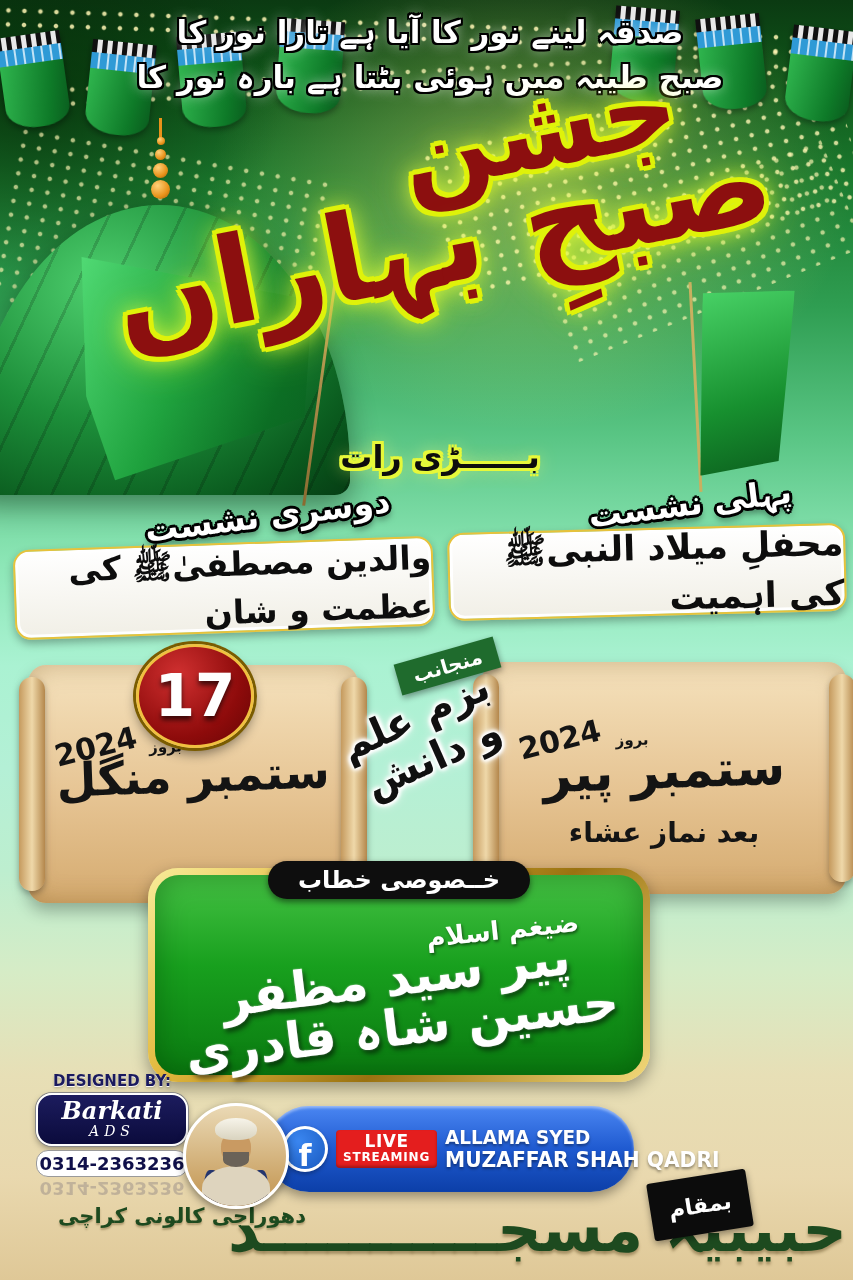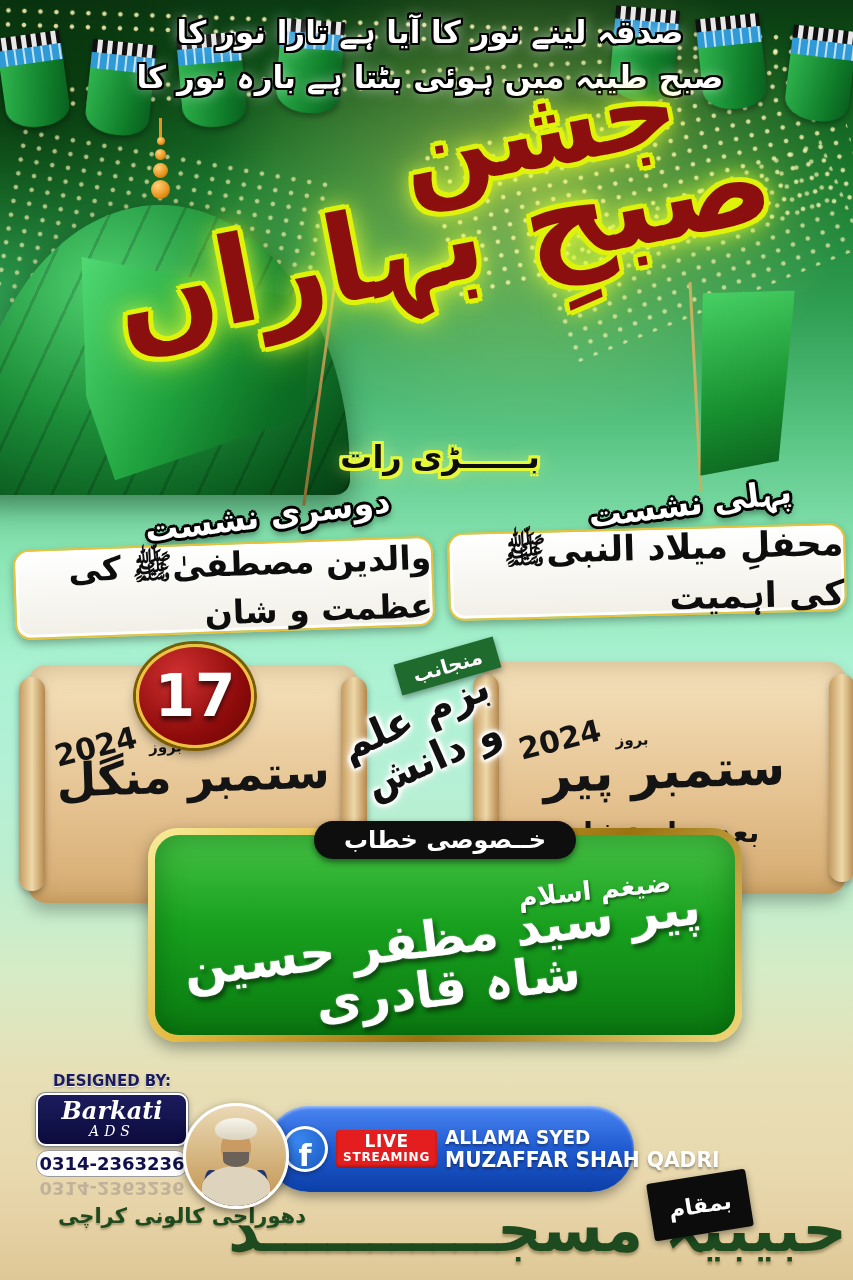--- a/index.html
+++ b/index.html
@@ -118,41 +118,41 @@
 
   
   .org-label{left:396px;top:650px;z-index:4;direction:rtl;background:#1f6b2d;color:#fff;
     padding:4px 16px;font-size:20px;font-weight:800;transform:rotate(-16deg);
     box-shadow:0 3px 6px rgba(0,0,0,.4);}
   .org-name{left:336px;top:692px;width:176px;z-index:4;direction:rtl;text-align:center;
     transform:rotate(-24deg);font-size:40px;font-weight:800;color:#101010;line-height:1.12;
     text-shadow:0 0 6px #fff,0 0 12px #fff,-2px 0 4px #fff,2px 0 4px #fff,0 2px 4px #fff,0 -2px 4px #fff;}
 
   
-  .banner-gold{left:148px;top:828px;width:594px;height:214px;z-index:4;border-radius:30px;padding:7px;
+  .banner-gold{left:148px;top:868px;width:502px;height:214px;z-index:4;border-radius:30px;padding:7px;
     background:linear-gradient(135deg,#f8ec9a,#e3b93e 30%,#9a7210 60%,#f3d97a);
     box-shadow:0 6px 16px rgba(0,0,0,.35);}
   .banner-green{position:relative;width:100%;height:100%;border-radius:24px;
     background:linear-gradient(180deg,#45c244,#18a01e 45%,#0a7a10);
     box-shadow:inset 0 0 30px rgba(0,60,0,.4);}
   .lozenge{position:absolute;top:-14px;left:50%;transform:translateX(-50%);direction:rtl;
     background:#0e0e0e;border-radius:20px;padding:5px 30px;color:#fff;
     font-size:24px;font-weight:800;white-space:nowrap;box-shadow:0 3px 6px rgba(0,0,0,.5);}
   .zaigham{position:absolute;right:64px;top:40px;direction:rtl;color:#fff;
     font-size:26px;font-weight:800;transform:rotate(-6deg);text-shadow:1px 2px 3px rgba(0,0,0,.5);}
   .speaker-name{position:absolute;left:8px;right:8px;top:78px;direction:rtl;text-align:center;
     font-size:50px;font-weight:800;color:#fff;transform:rotate(-7deg);line-height:1;
     text-shadow:2px 4px 5px rgba(0,0,0,.55),0 0 2px rgba(255,255,255,.6);}
 
   
   .dby{left:36px;top:1072px;width:152px;z-index:5;text-align:center;}
   .d-head{font-size:15px;font-weight:800;color:#1a1a5e;
     text-shadow:0 1px 0 rgba(255,255,255,.9),0 2px 3px rgba(0,0,0,.25);}
   .d-box{margin-top:3px;background:linear-gradient(#1c1c5e,#0b0b3c);border:2px solid #fff;
-    border-radius:10px;padding:3px 6px 5px;box-shadow:0 0 0 1px #8a8a8a,0 3px 6px rgba(0,0,0,.35);}
+    border-radius:16px;padding:3px 6px 5px;box-shadow:0 0 0 1px #8a8a8a,0 3px 6px rgba(0,0,0,.35);}
   .d-name{font-family:"DejaVu Serif",serif;font-style:italic;font-weight:bold;font-size:24px;color:#fff;line-height:1.05;}
   .d-ads{font-family:"DejaVu Serif",serif;font-style:italic;font-size:14px;letter-spacing:5px;color:#fff;}
   .d-phone{margin-top:4px;background:#fff;border:1px solid #9a9a9a;border-radius:12px;
     font-size:18px;font-weight:800;color:#10104a;padding:2px 0;}
   .d-refl{margin-top:1px;transform:scaleY(-1);opacity:.18;font-size:18px;font-weight:800;color:#10104a;}
 
   
   .photo{left:183px;top:1103px;width:106px;height:106px;z-index:6;border-radius:50%;
     border:3px solid #fff;overflow:hidden;box-shadow:0 3px 9px rgba(0,0,0,.45);
     background:linear-gradient(180deg,#ead9b5,#c9a061 80%);}

